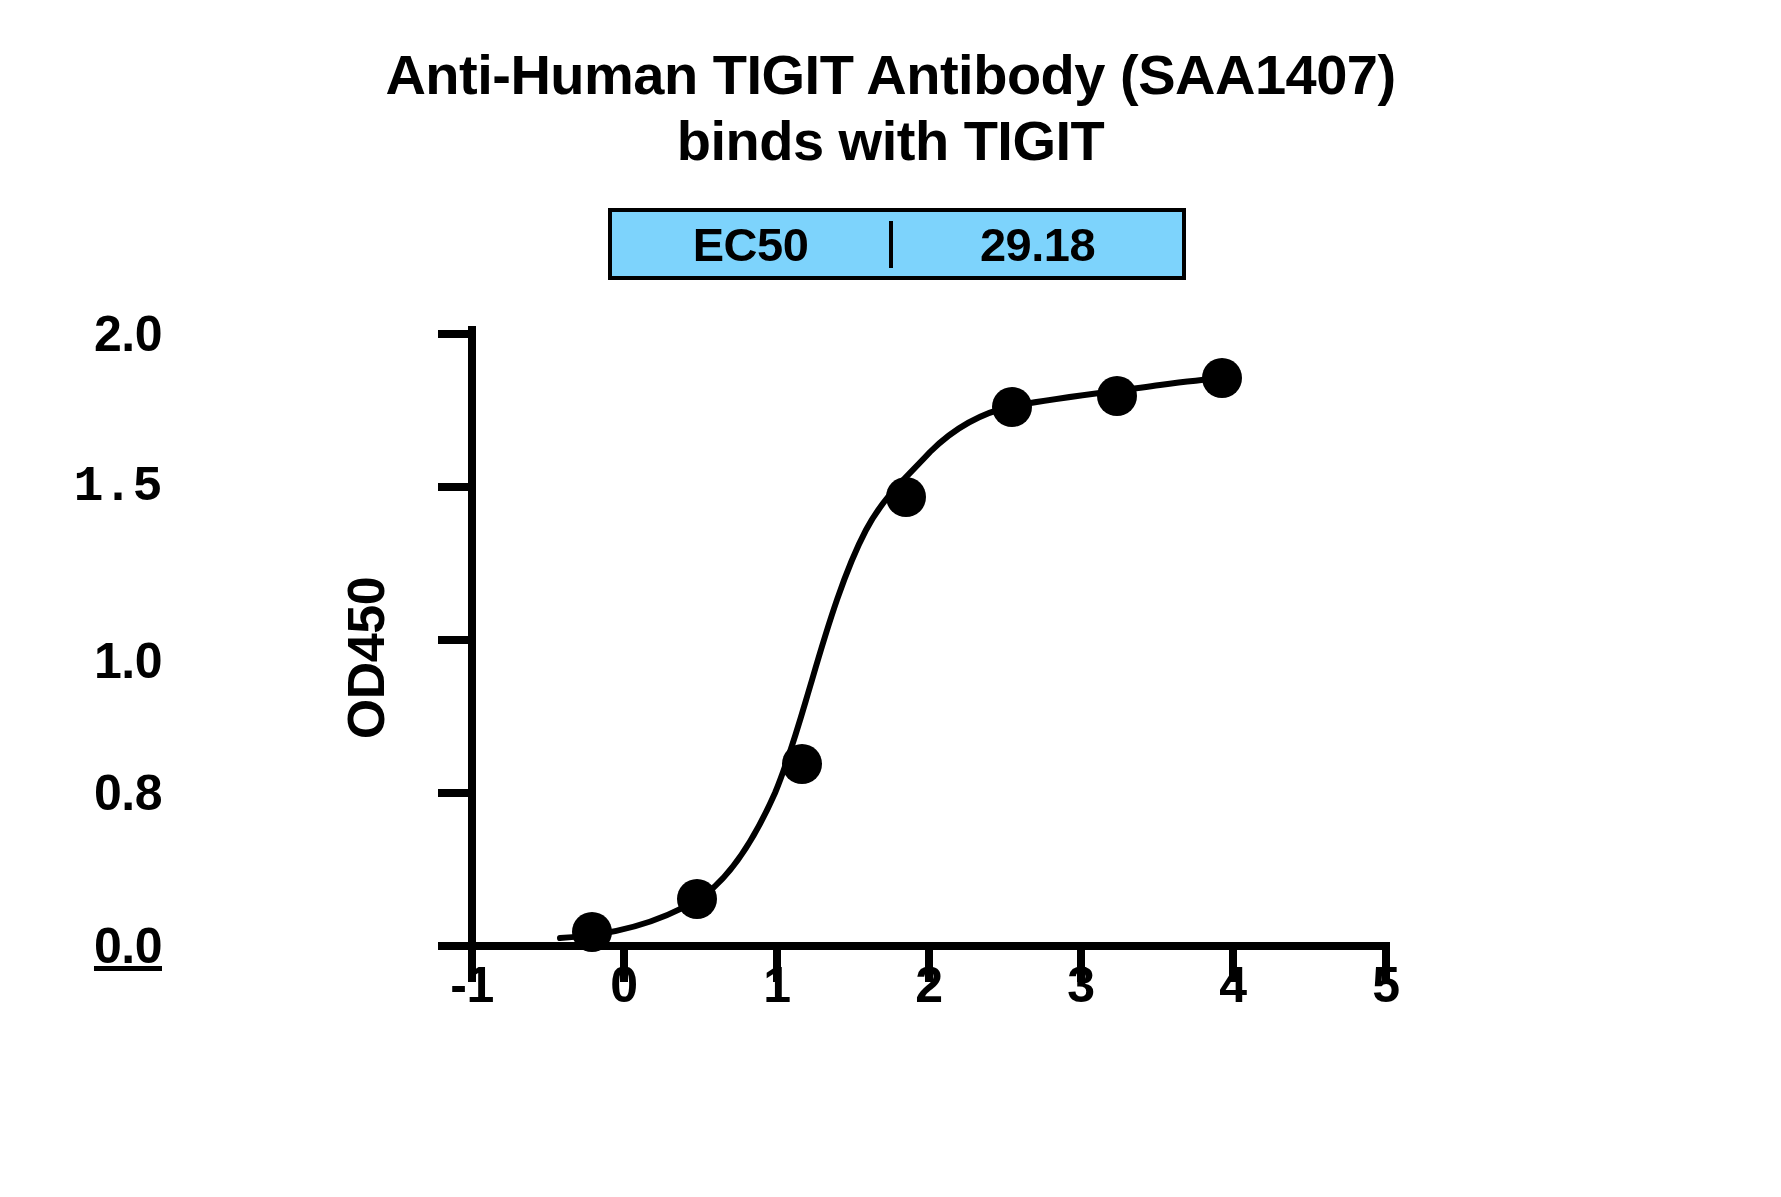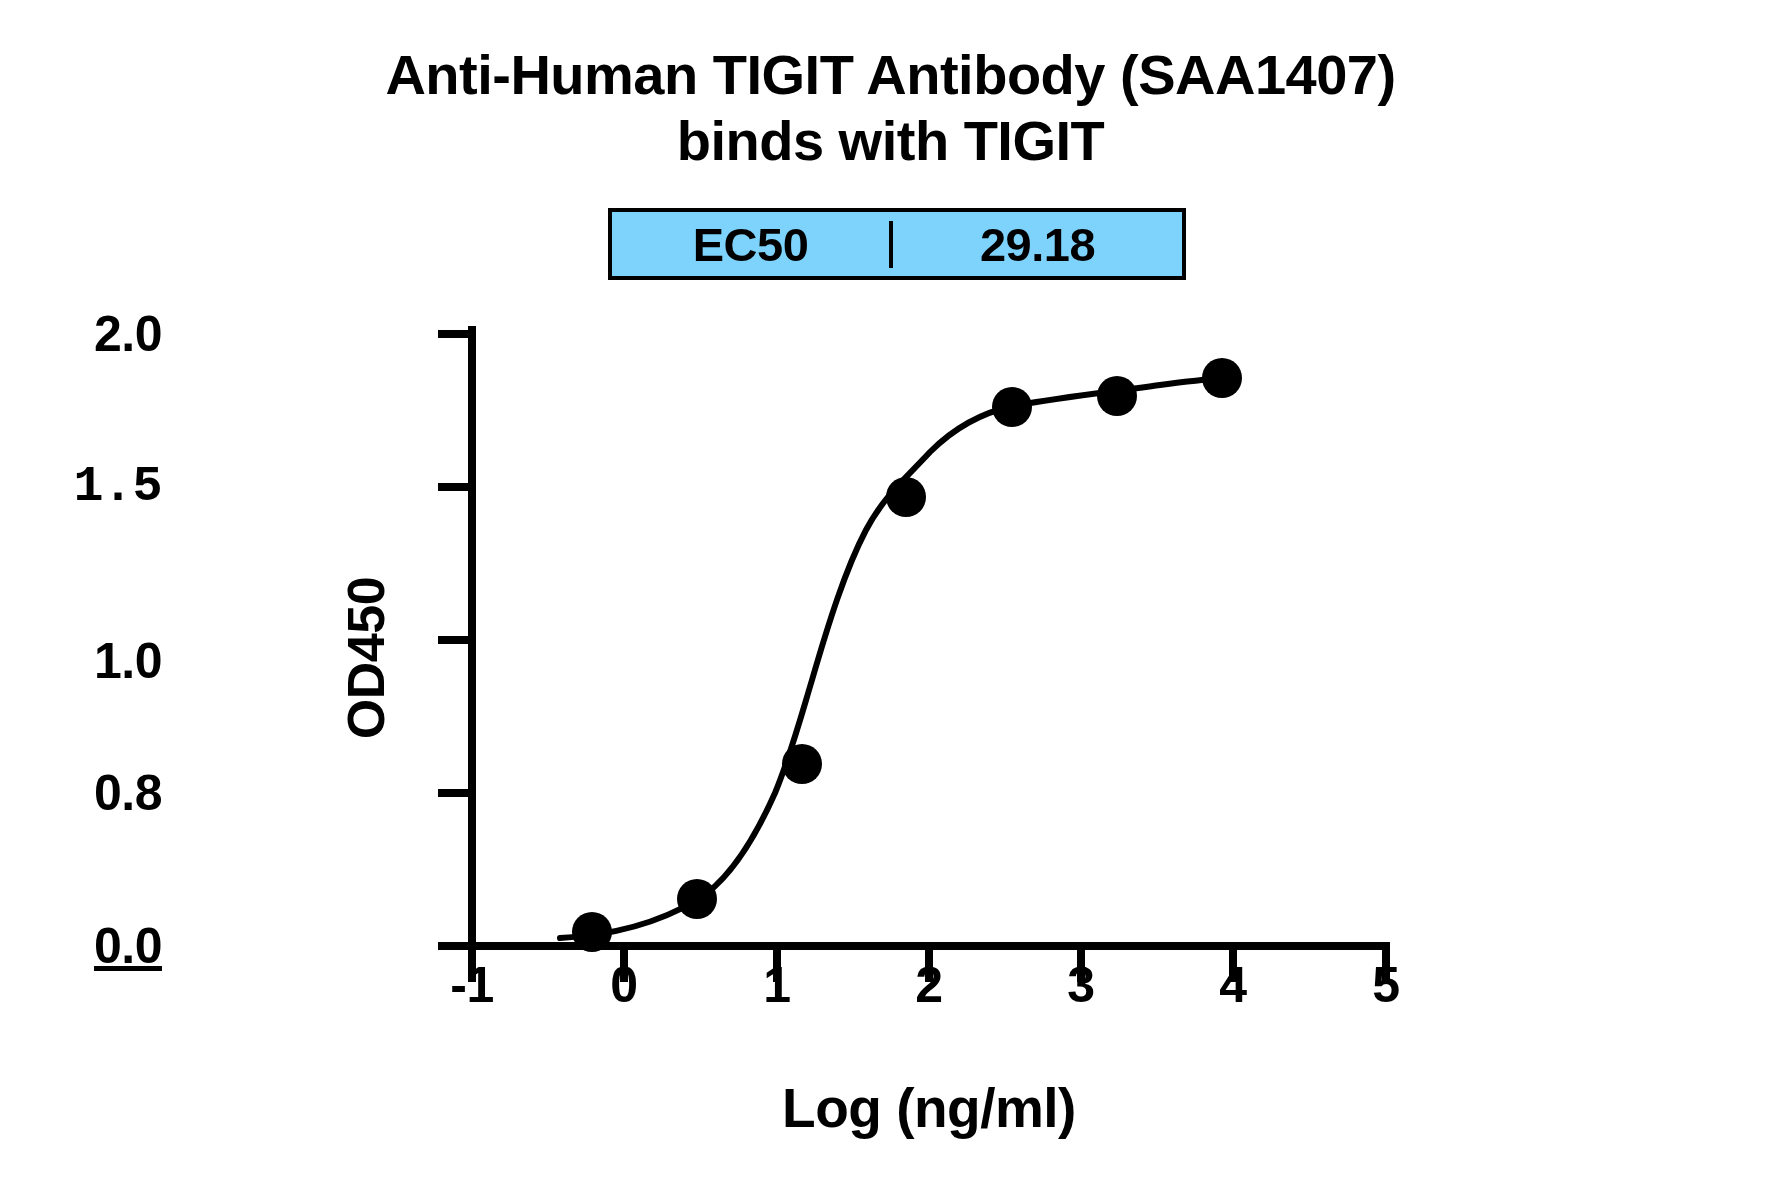--- a/index.html
+++ b/index.html
@@ -197,15 +197,14 @@
 
   <div class="tick-label-x" style="left:472px;">-1</div>
   <div class="tick-label-x" style="left:624px;">0</div>
   <div class="tick-label-x" style="left:777px;">1</div>
   <div class="tick-label-x" style="left:929px;">2</div>
   <div class="tick-label-x" style="left:1081px;">3</div>
   <div class="tick-label-x" style="left:1233px;">4</div>
   <div class="tick-label-x" style="left:1386px;">5</div>
 
   <div id="ylabel">OD450</div>
-  <div id="xlabel">Log (ng/ml)</div>
 
 </div>
 
 </body></html>

